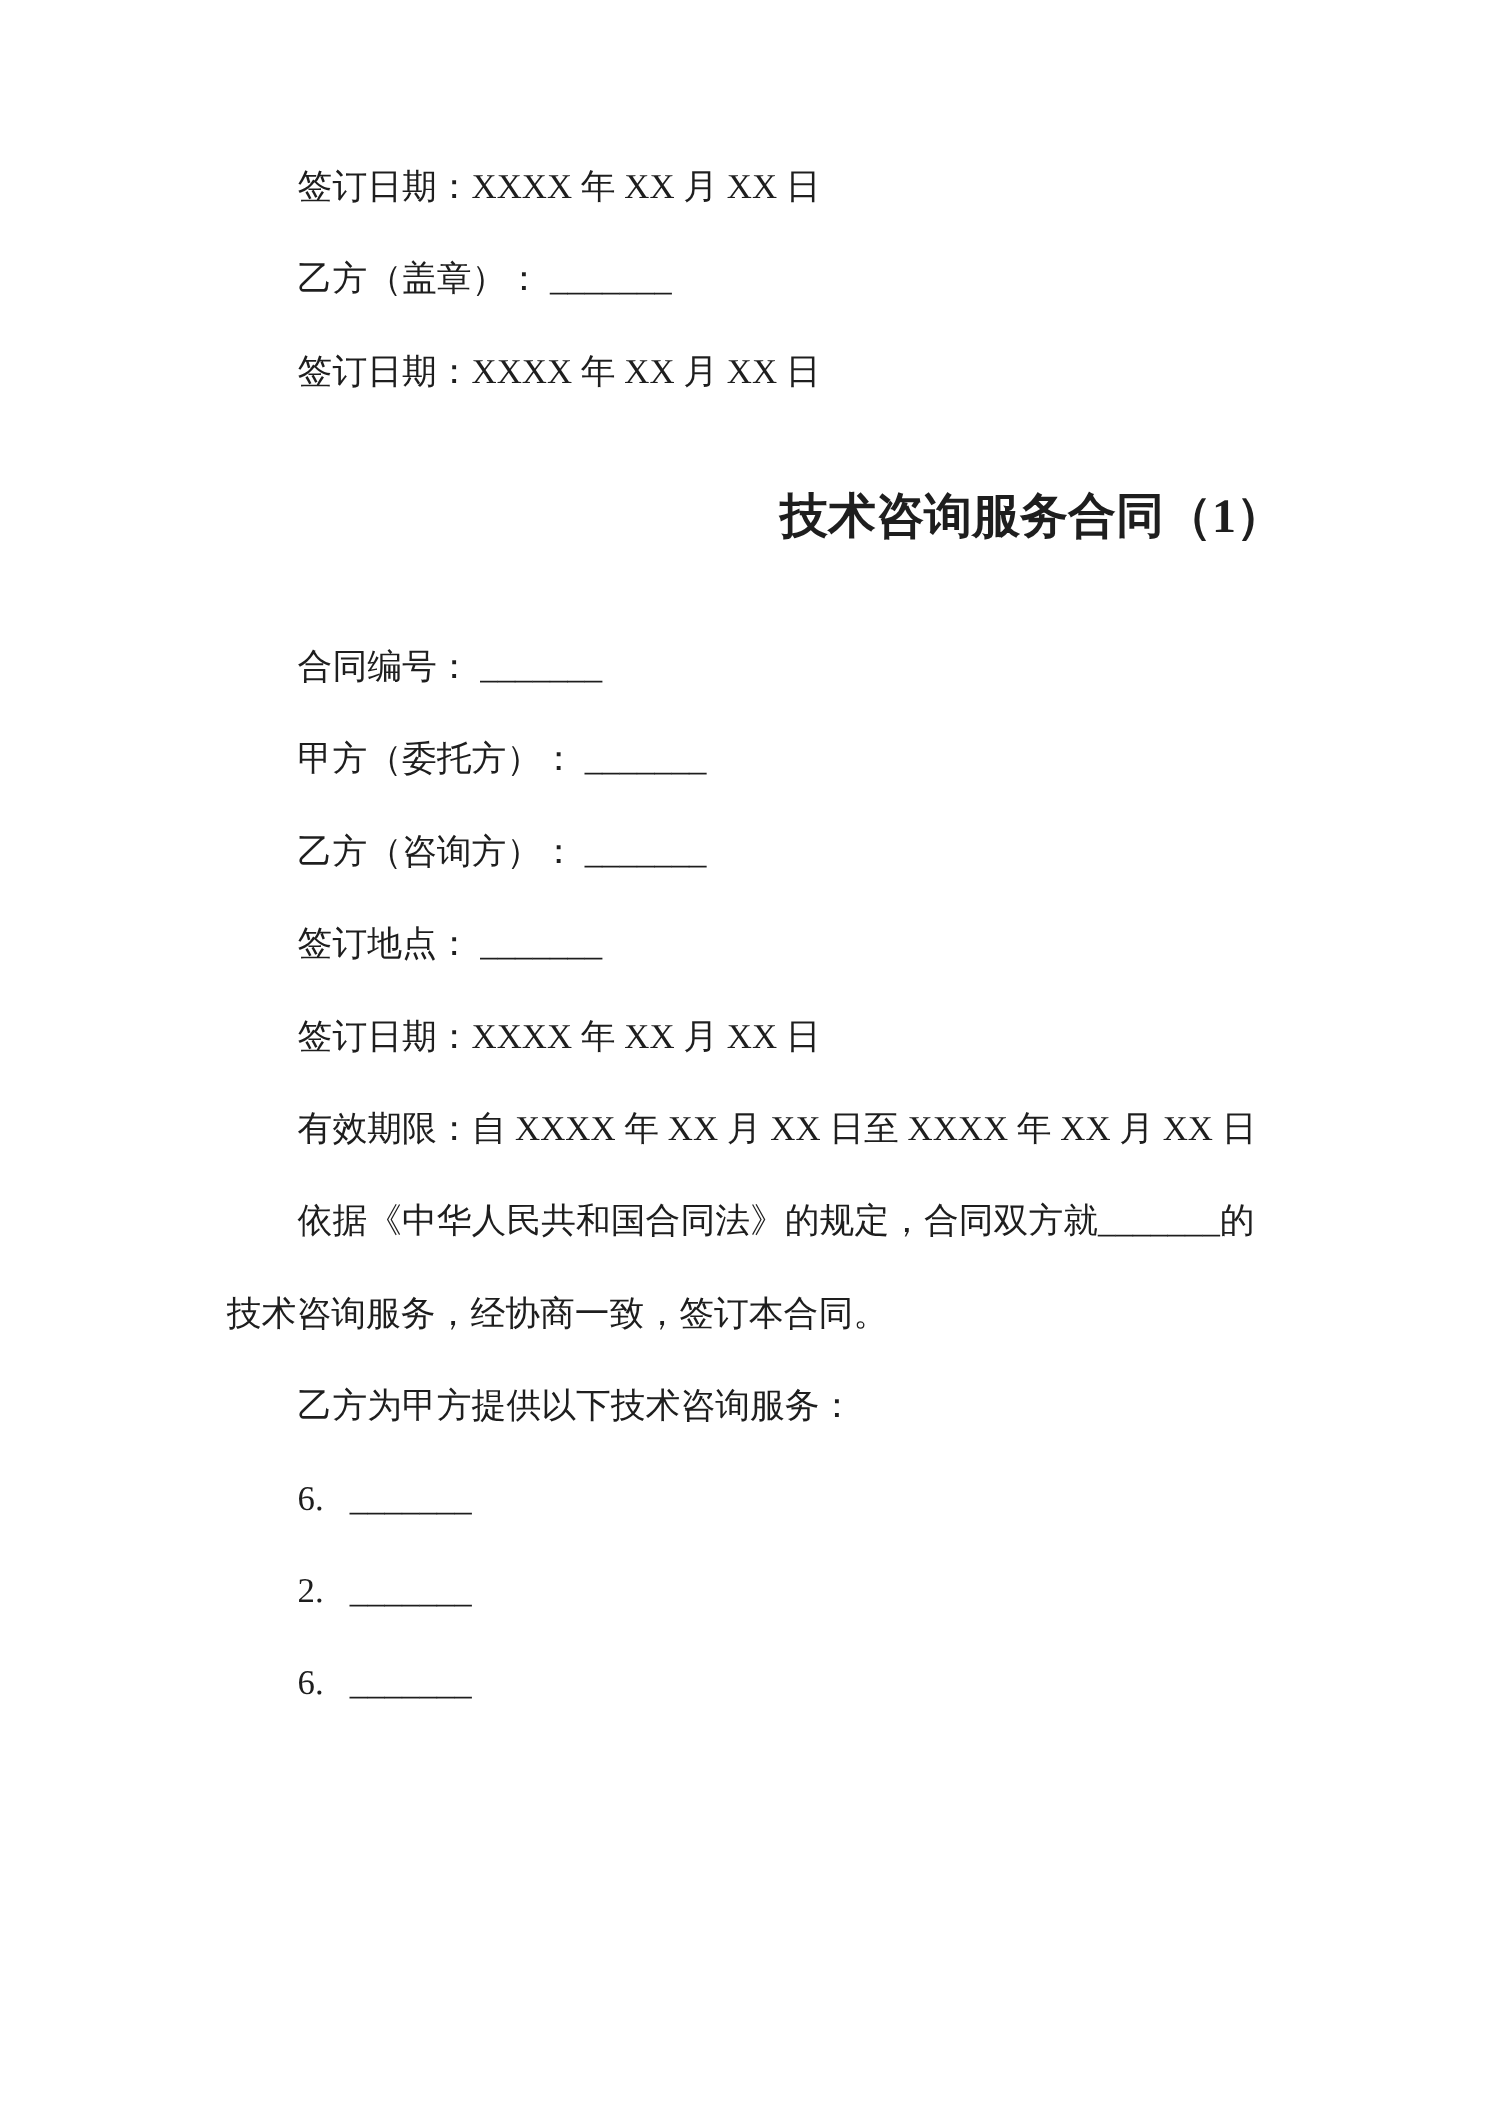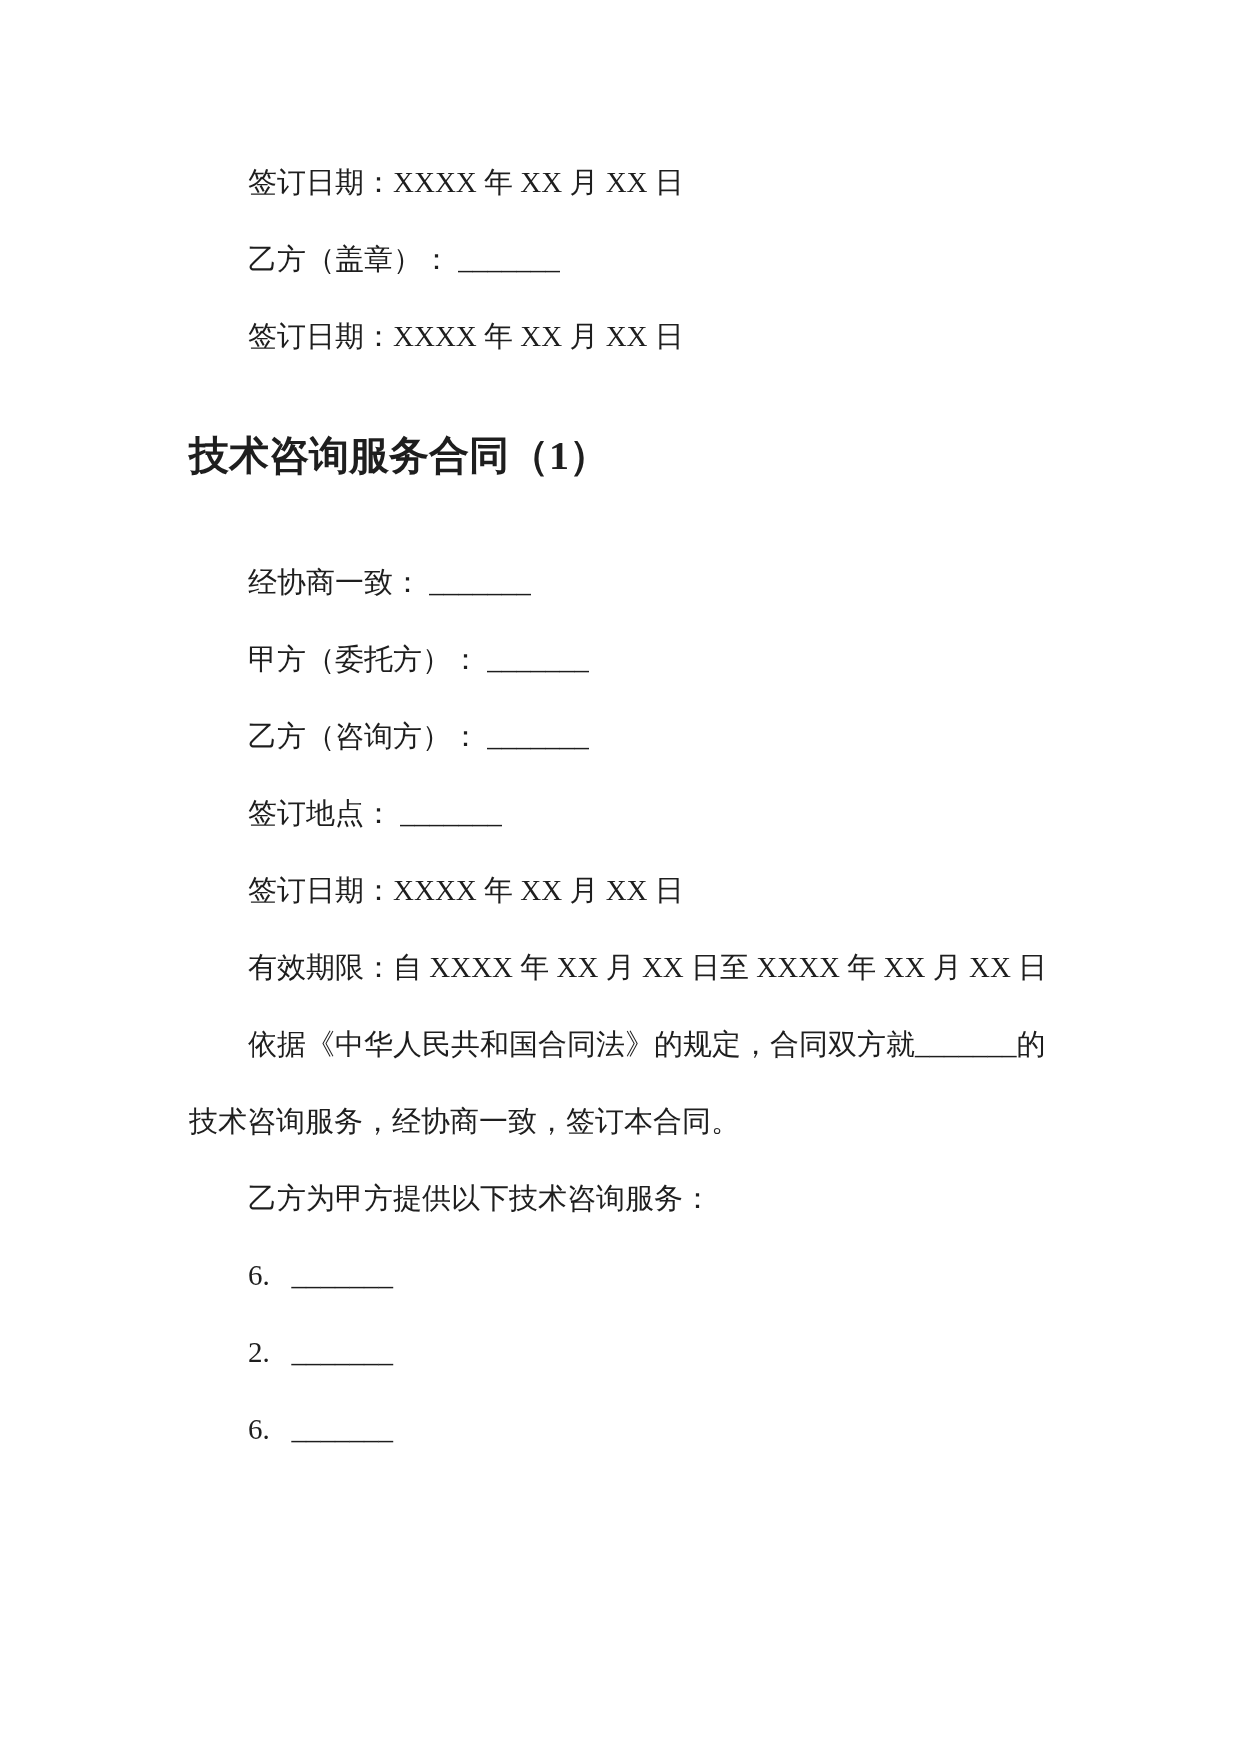--- a/index.html
+++ b/index.html
@@ -12,55 +12,55 @@
     width: 1240px;
     height: 1753px;
     background: #ffffff;
     overflow: hidden;
     font-family: "Liberation Serif", "DejaVu Serif", serif;
     color: #1e1e1e;
   }
   .doc {
     position: absolute;
     left: 189px;
-    top: 144px;
+    top: 118px;
     width: 881px;
     font-size: 29px;
   }
   .line {
     line-height: 77px;
     white-space: pre-wrap;
     margin: 0;
   }
   .indent {
     text-indent: 59px;
   }
   .title {
     font-size: 40px;
     font-weight: 700;
-    text-align: left;
+    text-align: right;
     line-height: 77px;
     margin-top: 42px;
     margin-bottom: 50px;
     white-space: pre-wrap;
   }
 </style>
 </head>
 <body>
 
 <div class="page">
   <div class="doc">
 
     <div class="line indent">签订日期：XXXX 年 XX 月 XX 日</div>
     <div class="line indent">乙方（盖章）： _______</div>
     <div class="line indent">签订日期：XXXX 年 XX 月 XX 日</div>
 
     <div class="title">技术咨询服务合同（1）</div>
 
-    <div class="line indent">经协商一致： _______</div>
+    <div class="line indent">合同编号： _______</div>
     <div class="line indent">甲方（委托方）： _______</div>
     <div class="line indent">乙方（咨询方）： _______</div>
     <div class="line indent">签订地点： _______</div>
     <div class="line indent">签订日期：XXXX 年 XX 月 XX 日</div>
     <div class="line indent">有效期限：自 XXXX 年 XX 月 XX 日至 XXXX 年 XX 月 XX 日</div>
 
     <div class="line indent">依据《中华人民共和国合同法》的规定，合同双方就_______的</div>
     <div class="line">技术咨询服务，经协商一致，签订本合同。</div>
 
     <div class="line indent">乙方为甲方提供以下技术咨询服务：</div>

